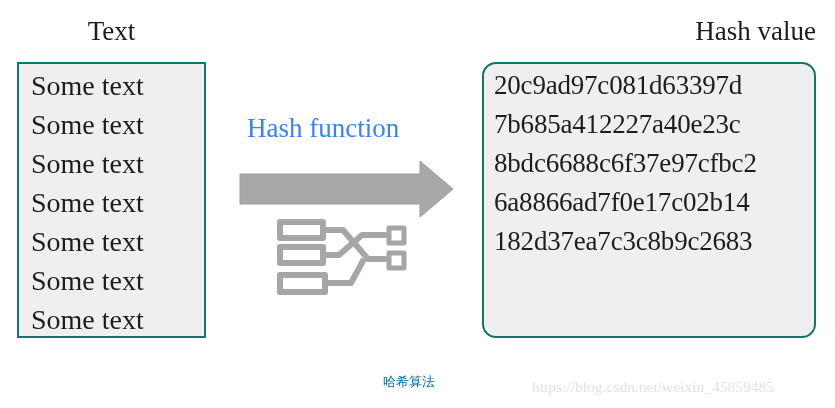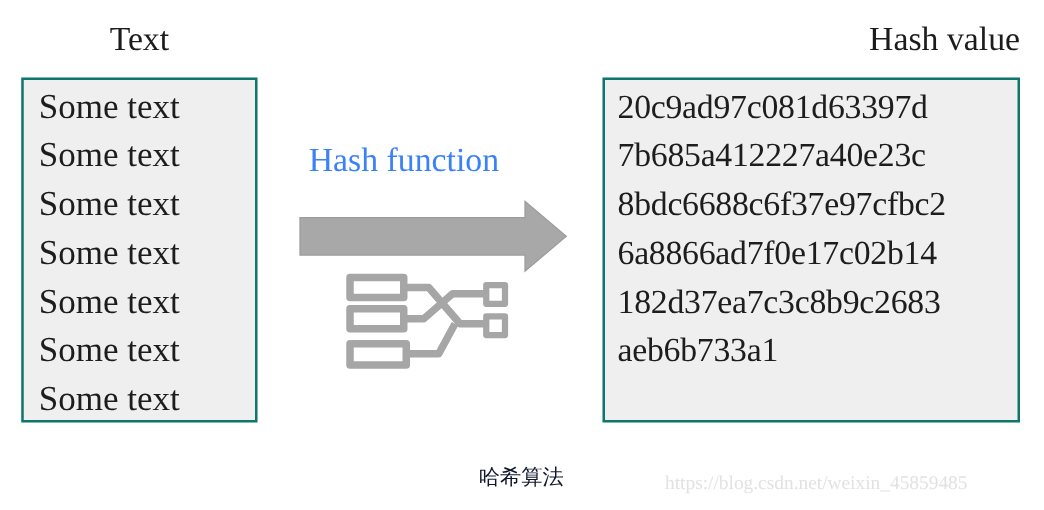--- a/index.html
+++ b/index.html
@@ -18,33 +18,33 @@
   #left-title{left:17px;width:189px;}
   #right-title{left:482px;width:334px;text-align:right;}
   .data-box{
     position:absolute;top:62px;height:276px;
     background:#f0efef;border:2px solid #0f766e;
     box-sizing:border-box;
     color:#1d1d1d;
     overflow:hidden;
   }
   #left-box{left:17px;width:189px;padding:2px 0 0 12px;}
-  #right-box{left:482px;width:334px;padding:2px 0 0 10px;}
+  #right-box{left:482px;width:334px;padding:2px 0 0 10px;border-radius:14px;}
   #left-box .box-line{font-size:28px;line-height:39px;}
   #right-box .box-line{font-size:27px;line-height:39px;letter-spacing:-0.2px;}
   #hash-function-label{
     position:absolute;left:247px;top:112px;width:190px;
     font-size:27px;line-height:32px;color:#3b82f6;
     white-space:nowrap;
   }
   #arrow-svg{position:absolute;left:238px;top:158px;}
   #mapping-icon-svg{position:absolute;left:265px;top:213px;}
   #caption{
     position:absolute;left:383px;top:371px;
-    font-size:17px;line-height:21px;color:#0f172a;
+    font-size:13px;line-height:21px;color:#0369a1;
     white-space:nowrap;
   }
   #watermark{
     position:absolute;left:532px;top:377px;
     font-size:15.5px;line-height:19px;color:#e2e2e2;
     white-space:nowrap;
   }
 </style>
 </head>
 <body>
@@ -83,20 +83,19 @@
   </svg>
 
   <div id="right-title" class="panel-title">Hash value</div>
 
   <div id="right-box" class="data-box">
       <div class="box-line">20c9ad97c081d63397d</div>
       <div class="box-line">7b685a412227a40e23c</div>
       <div class="box-line">8bdc6688c6f37e97cfbc2</div>
       <div class="box-line">6a8866ad7f0e17c02b14</div>
       <div class="box-line">182d37ea7c3c8b9c2683</div>
-      <div class="box-line">aeb6b733a1</div>
     </div>
 
   <div id="caption">哈希算法</div>
 
   <div id="watermark">https://blog.csdn.net/weixin_45859485</div>
 
 </div>
 
 </body></html>

